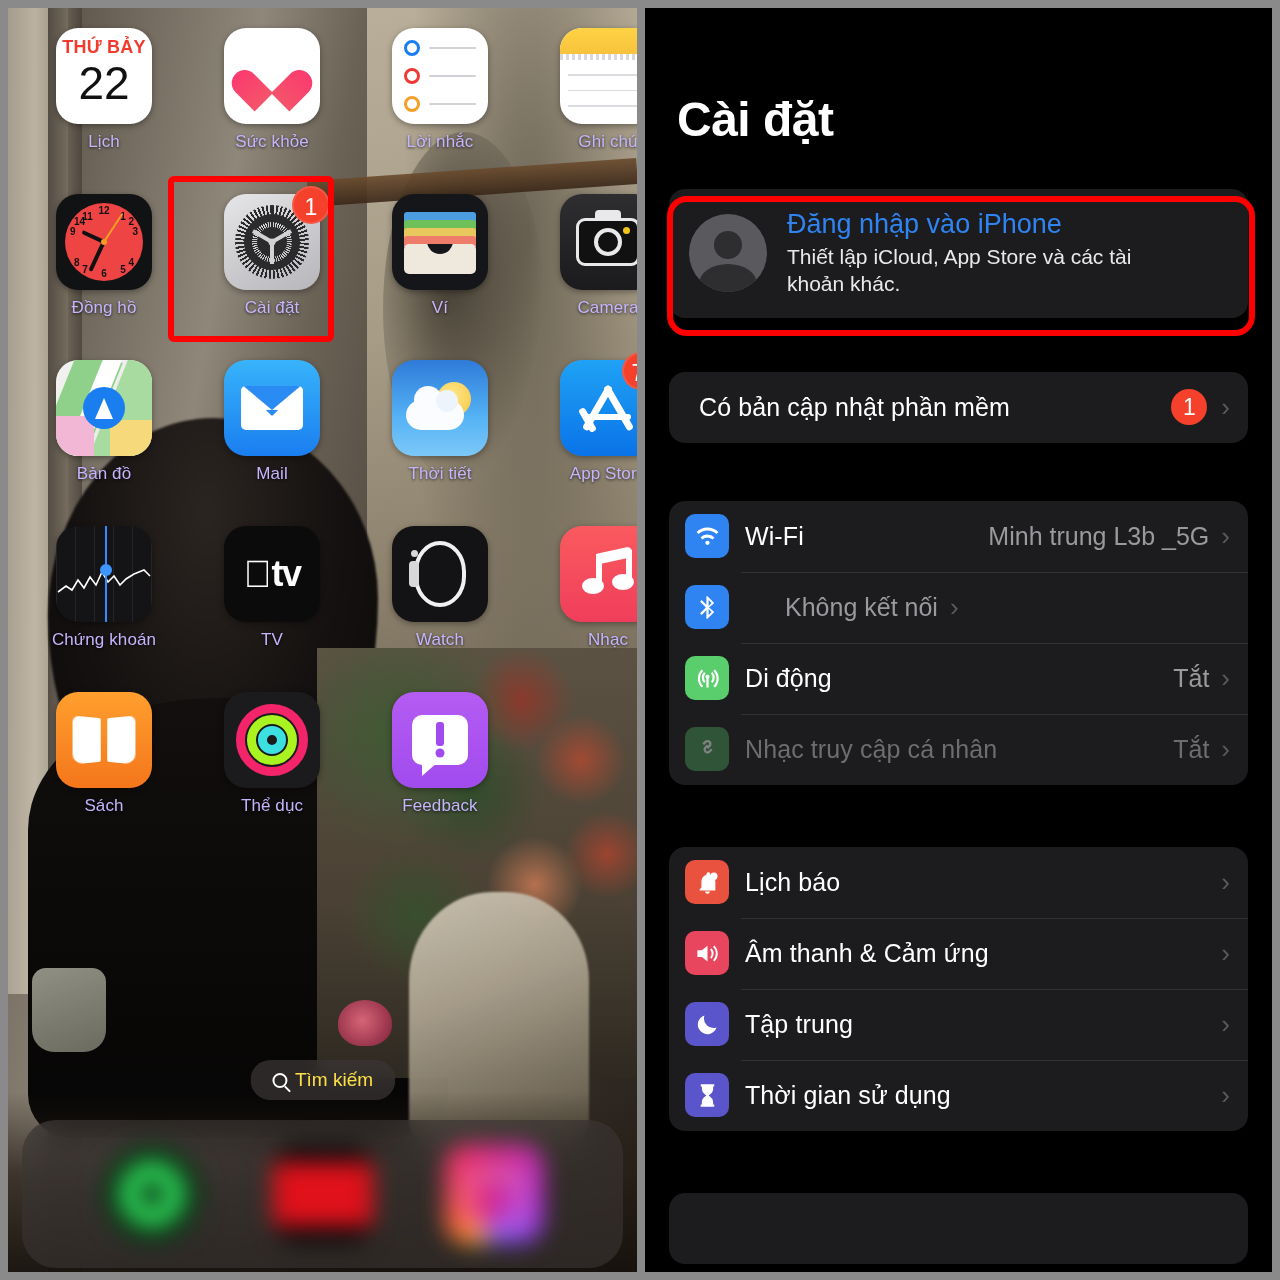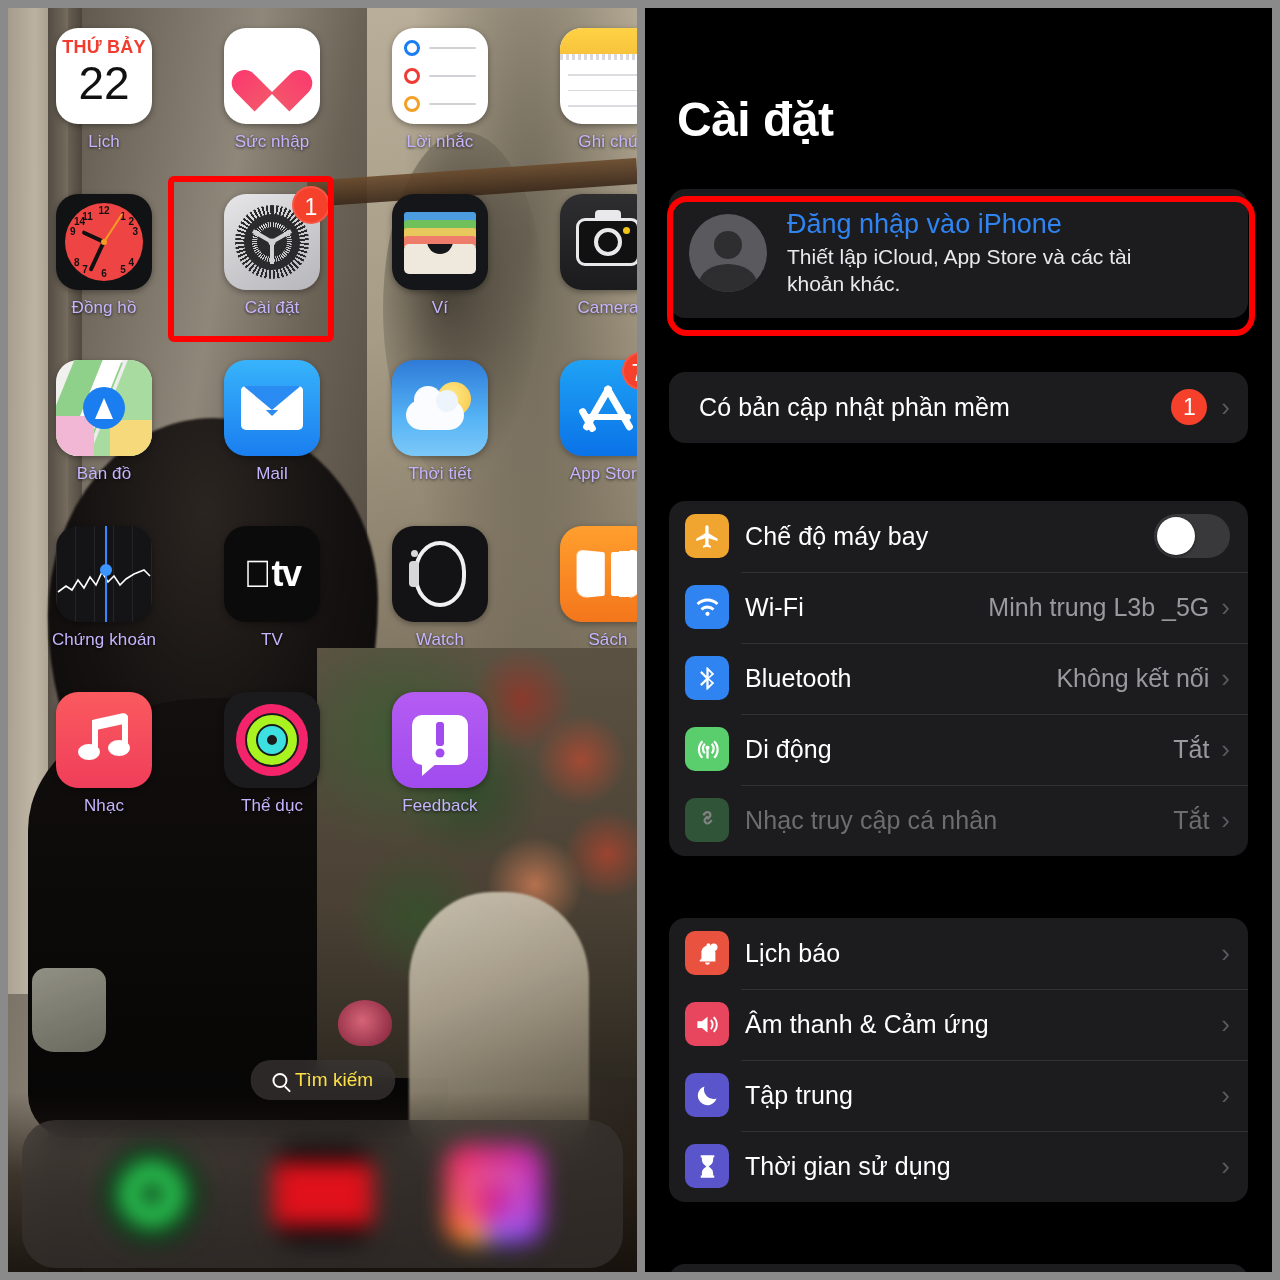--- a/index.html
+++ b/index.html
@@ -352,21 +352,21 @@
         </div>
         <div class="app-label">Lịch</div>
       </div>
 
       <div class="app">
         <div class="app-icon-wrap">
           <div class="ic ic-health">
               <div class="heart"></div>
             </div>
         </div>
-        <div class="app-label">Sức nhập</div>
+        <div class="app-label">Sức khỏe</div>
       </div>
 
       <div class="app">
         <div class="app-icon-wrap">
           <div class="ic ic-rem">
             <div class="rem-row">
                 <span class="rem-dot" style="border-color:#1a7df0"></span>
                 <span class="rem-line"></span>
               </div>
             <div class="rem-row">
@@ -544,47 +544,47 @@
               <i class="w-btn"></i>
               <i class="w-crown"></i>
             </div>
           </div>
         </div>
         <div class="app-label">Watch</div>
       </div>
 
       <div class="app">
         <div class="app-icon-wrap">
-          <div class="ic ic-books">
-            <div class="bk">
-                <i class="l"></i>
-                <i class="r"></i>
-              </div>
-          </div>
-        </div>
-        <div class="app-label">Sách</div>
-      </div>
-
-      <div class="app">
-        <div class="app-icon-wrap">
           <div class="ic ic-music">
             <div class="note">
               <i class="beam"></i>
                 <i class="s1"></i>
                 <i class="s2"></i>
                 <i class="b1"></i>
                 <i class="b2"></i>
             </div>
           </div>
         </div>
         <div class="app-label">Nhạc</div>
       </div>
 
       <div class="app">
         <div class="app-icon-wrap">
+          <div class="ic ic-books">
+            <div class="bk">
+                <i class="l"></i>
+                <i class="r"></i>
+              </div>
+          </div>
+        </div>
+        <div class="app-label">Sách</div>
+      </div>
+
+      <div class="app">
+        <div class="app-icon-wrap">
           <div class="ic ic-fitness">
             <div class="rings">
               <span class="r1"></span>
                 <span class="r2"></span>
                 <span class="r3"></span>
             </div>
           </div>
         </div>
         <div class="app-label">Thể dục</div>
       </div>
@@ -636,50 +636,38 @@
     <div class="group" style="margin-top:54px">
       <div class="row no-icon" style="padding-left:30px">
         <div class="r-label">Có bản cập nhật phần mềm</div>
         <div class="badge-pill">1</div>
         <div class="chev">›</div>
       </div>
     </div>
 
     <div class="group" style="margin-top:58px">
 
-      <div class="row">
-        <div class="r-icon" style="background:#f0a531">
-          <svg class="gi" viewBox="0 0 24 24">
-              <path d="M21 16v-2l-8-5V3.5a1.5 1.5 0 0 0-3 0V9l-8 5v2l8-2.5V19l-2 1.5V22l3.5-1 3.5 1v-1.5L13 19v-5.5z"></path>
-            </svg>
-        </div>
-        <div class="r-label">Chế độ máy bay</div>
-        <div class="toggle">
-            <i class="knob"></i>
-          </div>
-      </div>
 
       <div class="row">
         <div class="r-icon" style="background:#2f84f2">
           <svg class="gi" viewBox="0 0 24 24">
               <path d="M12 19.5a1.9 1.9 0 1 0 0-3.8 1.9 1.9 0 0 0 0 3.8zM12 13c1.7 0 3.3.6 4.5 1.7l1.7-1.8A9.2 9.2 0 0 0 12 10.3c-2.4 0-4.6.9-6.2 2.6l1.7 1.8A6.6 6.6 0 0 1 12 13zM12 6.6c3.1 0 5.9 1.2 8 3.2l1.7-1.8A13.5 13.5 0 0 0 12 4 13.5 13.5 0 0 0 2.3 8l1.7 1.8a11.4 11.4 0 0 1 8-3.2z"></path>
             </svg>
         </div>
         <div class="r-label">Wi-Fi</div>
         <div class="r-value">Minh trung L3b _5G</div>
         <div class="chev">›</div>
       </div>
 
       <div class="row">
         <div class="r-icon" style="background:#2f84f2">
           <svg class="gi" viewBox="0 0 24 24">
               <path d="M11 2v7.6L6.8 5.4 5.4 6.8 10.6 12l-5.2 5.2 1.4 1.4L11 14.4V22h1l6-6-4.6-4 4.6-4-6-6h-1zm2 3.4 2.6 2.6L13 10.6V5.4zm0 8 2.6 2.6L13 18.6v-5.2z"></path>
             </svg>
         </div>
-        <div class="r-label">Bluetooth</div>
         <div class="r-value">Không kết nối</div>
         <div class="chev">›</div>
       </div>
 
       <div class="row">
         <div class="r-icon" style="background:#5ace6c">
           <svg class="gi" viewBox="0 0 24 24">
               <path d="M12 8.6a1.8 1.8 0 0 0-1 3.3V20h2v-8.1a1.8 1.8 0 0 0-1-3.3zM8.2 5.3 6.8 3.9a11.4 11.4 0 0 0 0 16.2l1.4-1.4a9.4 9.4 0 0 1 0-13.4zm9 0a9.4 9.4 0 0 1 0 13.4l1.4 1.4a11.4 11.4 0 0 0 0-16.2l-1.4 1.4zM10.4 7.6 9 6.2a7 7 0 0 0 0 9.9l1.4-1.4a5 5 0 0 1 0-7.1zm4.6 0a5 5 0 0 1 0 7.1l1.4 1.4a7 7 0 0 0 0-9.9l-1.4 1.4z"></path>
             </svg>
         </div>

